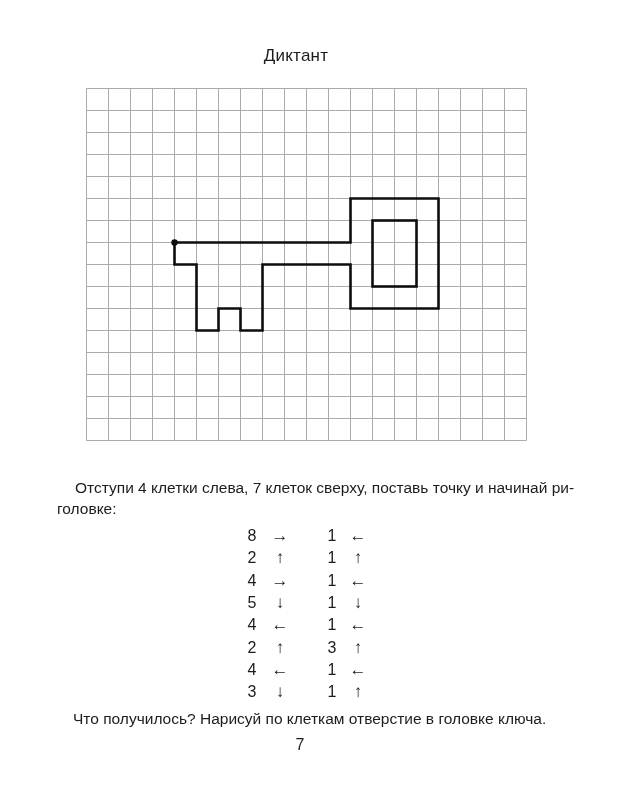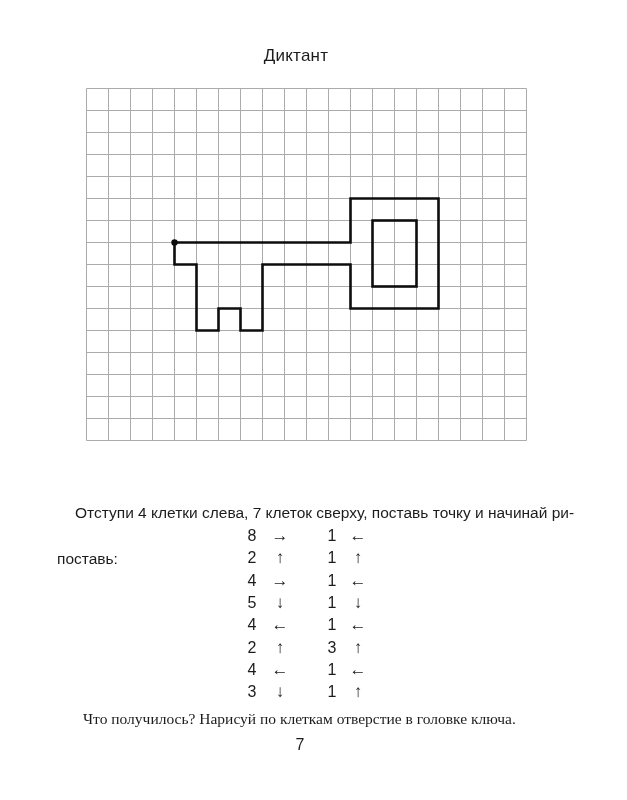--- a/index.html
+++ b/index.html
@@ -34,47 +34,46 @@
   }
   .instruction {
     position: absolute;
     left: 57px;
     top: 477px;
     width: 520px;
     margin: 0;
     font-size: 15.5px;
     line-height: 21px;
   }
-  .iline { display: block; margin-top: 25px; }
+  .iline { display: block; }
   .iline-first { padding-left: 18px; }
   .moves {
     position: absolute;
     left: 243px;
     top: 525px;
     font-size: 16px;
   }
   .move-row {
     display: flex;
     align-items: center;
     height: 22.3px;
   }
   .mcell { display: inline-block; text-align: center; }
   .mnum1 { width: 18px; }
   .marr1 { width: 26px; margin-left: 6px; font-size: 17px; }
   .mnum2 { width: 18px; margin-left: 30px; }
   .marr2 { width: 26px; margin-left: 4px; font-size: 17px; }
   .question {
     position: absolute;
-    left: 83px;
+    left: 73px;
     top: 709px;
     width: 520px;
     margin: 0;
     font-size: 15.5px;
     line-height: 20px;
-    font-family: Liberation Serif, serif;
   }
   .page-number {
     position: absolute;
     left: 0;
     top: 736px;
     width: 600px;
     text-align: center;
     font-size: 16px;
   }
 </style>
@@ -128,21 +127,21 @@
           <line x1="0" y1="352" x2="440" y2="352" stroke="#ababab" stroke-width="1"></line>
           <polygon points="88,154 264,154 264,110 352,110 352,220 264,220 264,176 176,176 176,242 154,242 154,220 132,220 132,242 110,242 110,176 88,176" fill="none" stroke="#0d0d0d" stroke-width="2.6" stroke-linejoin="miter"></polygon>
           <rect x="286" y="132" width="44" height="66" fill="none" stroke="#0d0d0d" stroke-width="2.6"></rect>
           <circle cx="88" cy="154" r="3.2" fill="#0d0d0d"></circle>
         </g>
       </svg>
   </div>
 
   <p class="instruction">
     <span class="iline iline-first">Отступи 4 клетки слева, 7 клеток сверху, поставь точку и начинай ри-</span>
-    <span class="iline">поставь:</span>
+    <span class="iline">головке:</span>
   </p>
 
   <div class="moves" id="moves">
       <div class="move-row">
         <span class="mcell mnum1">8</span>
         <span class="mcell marr1">→</span>
         <span class="mcell mnum2">1</span>
         <span class="mcell marr2">←</span>
       </div>
       <div class="move-row">

